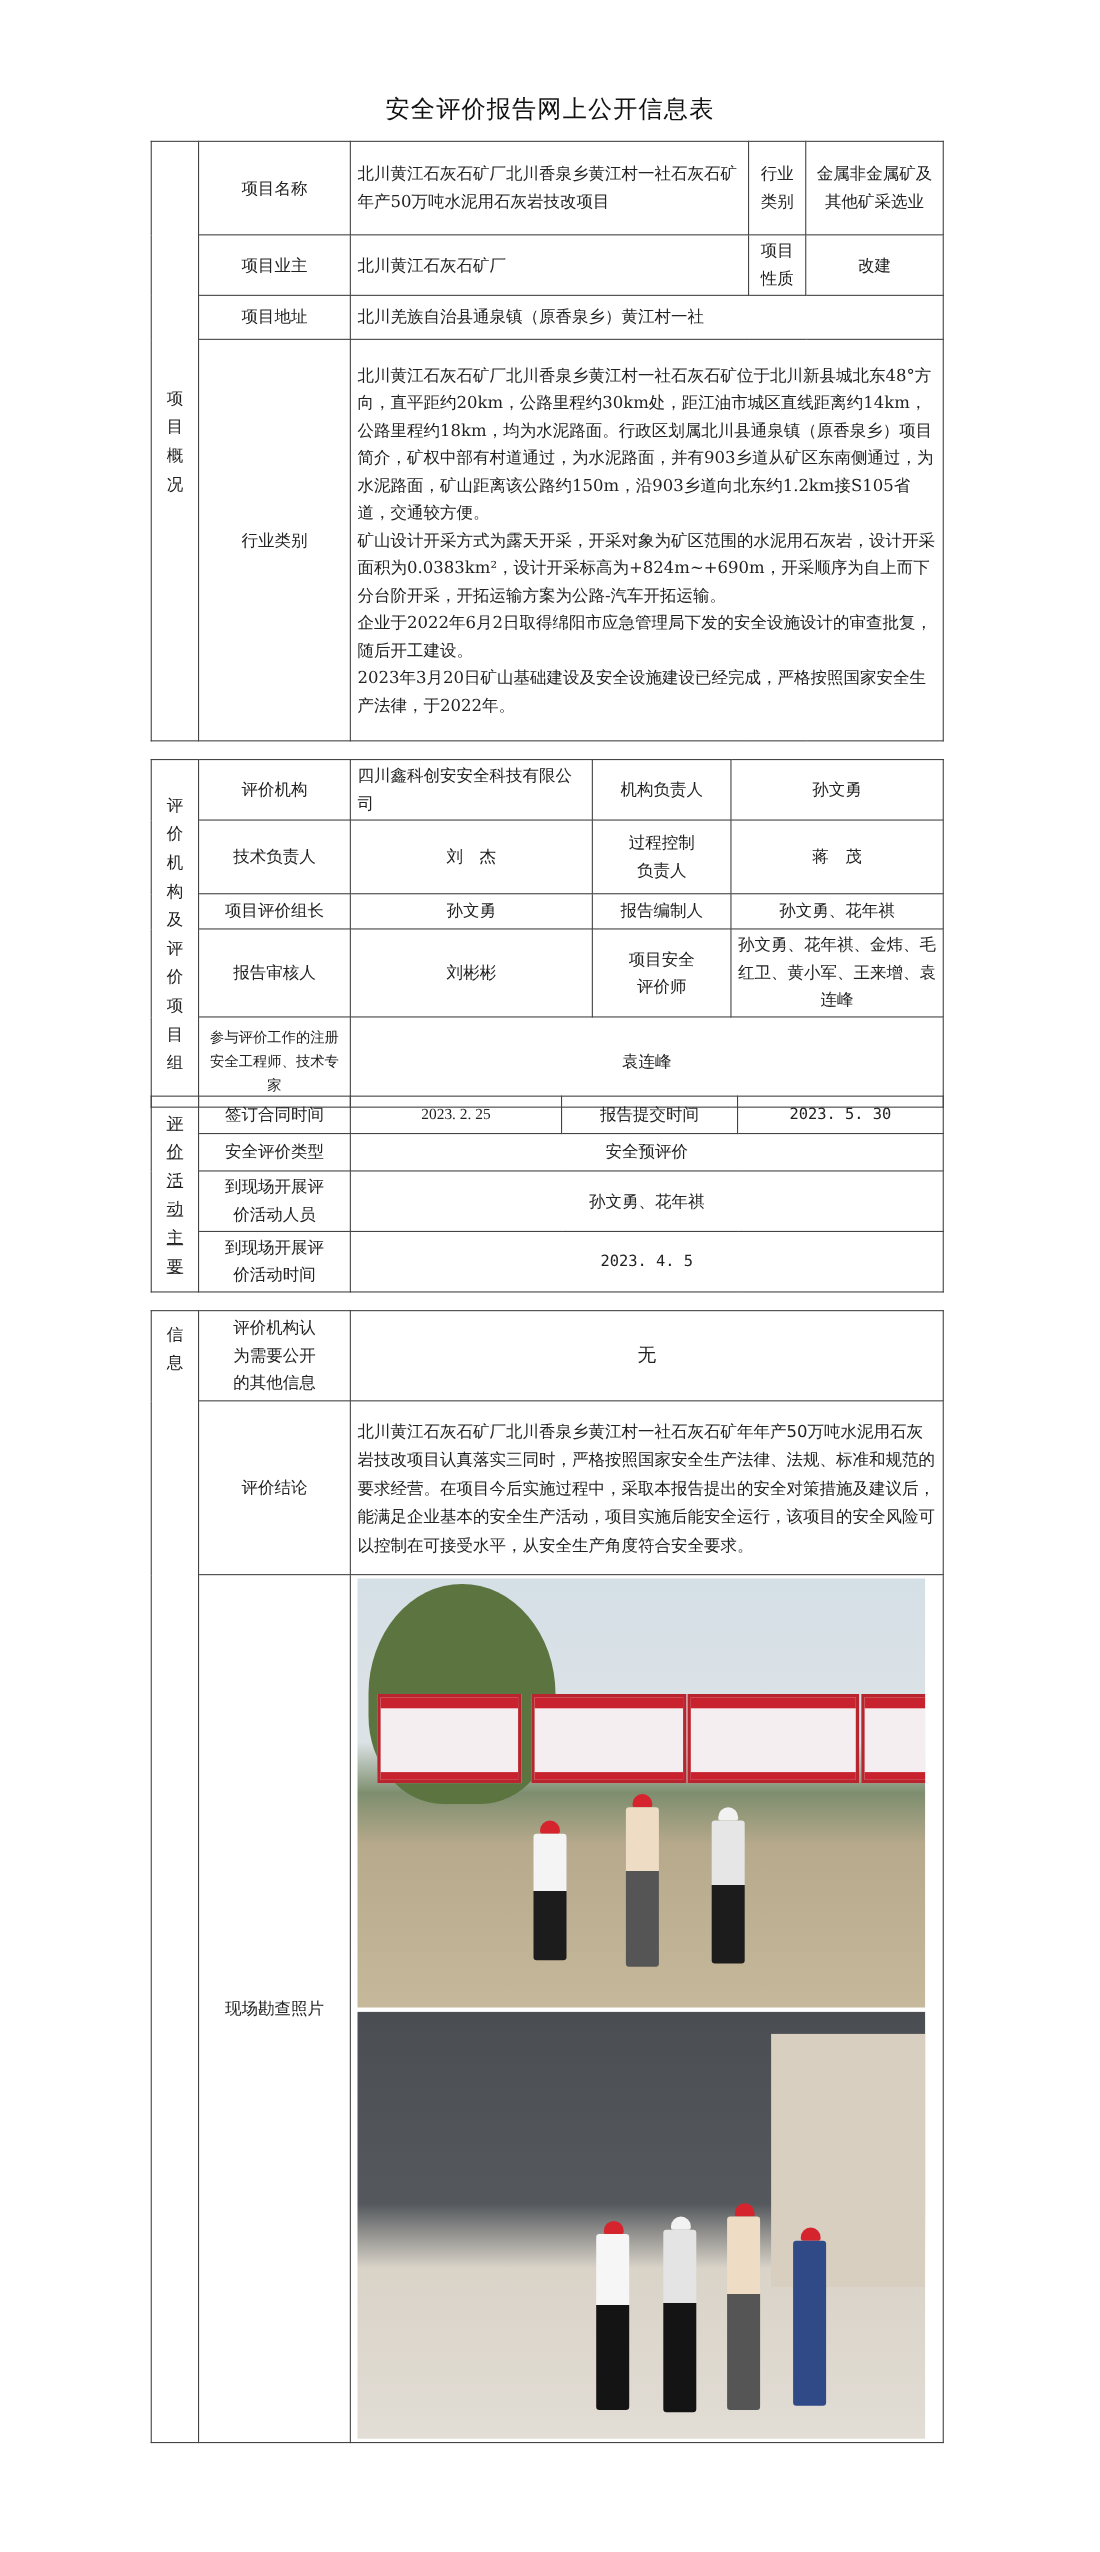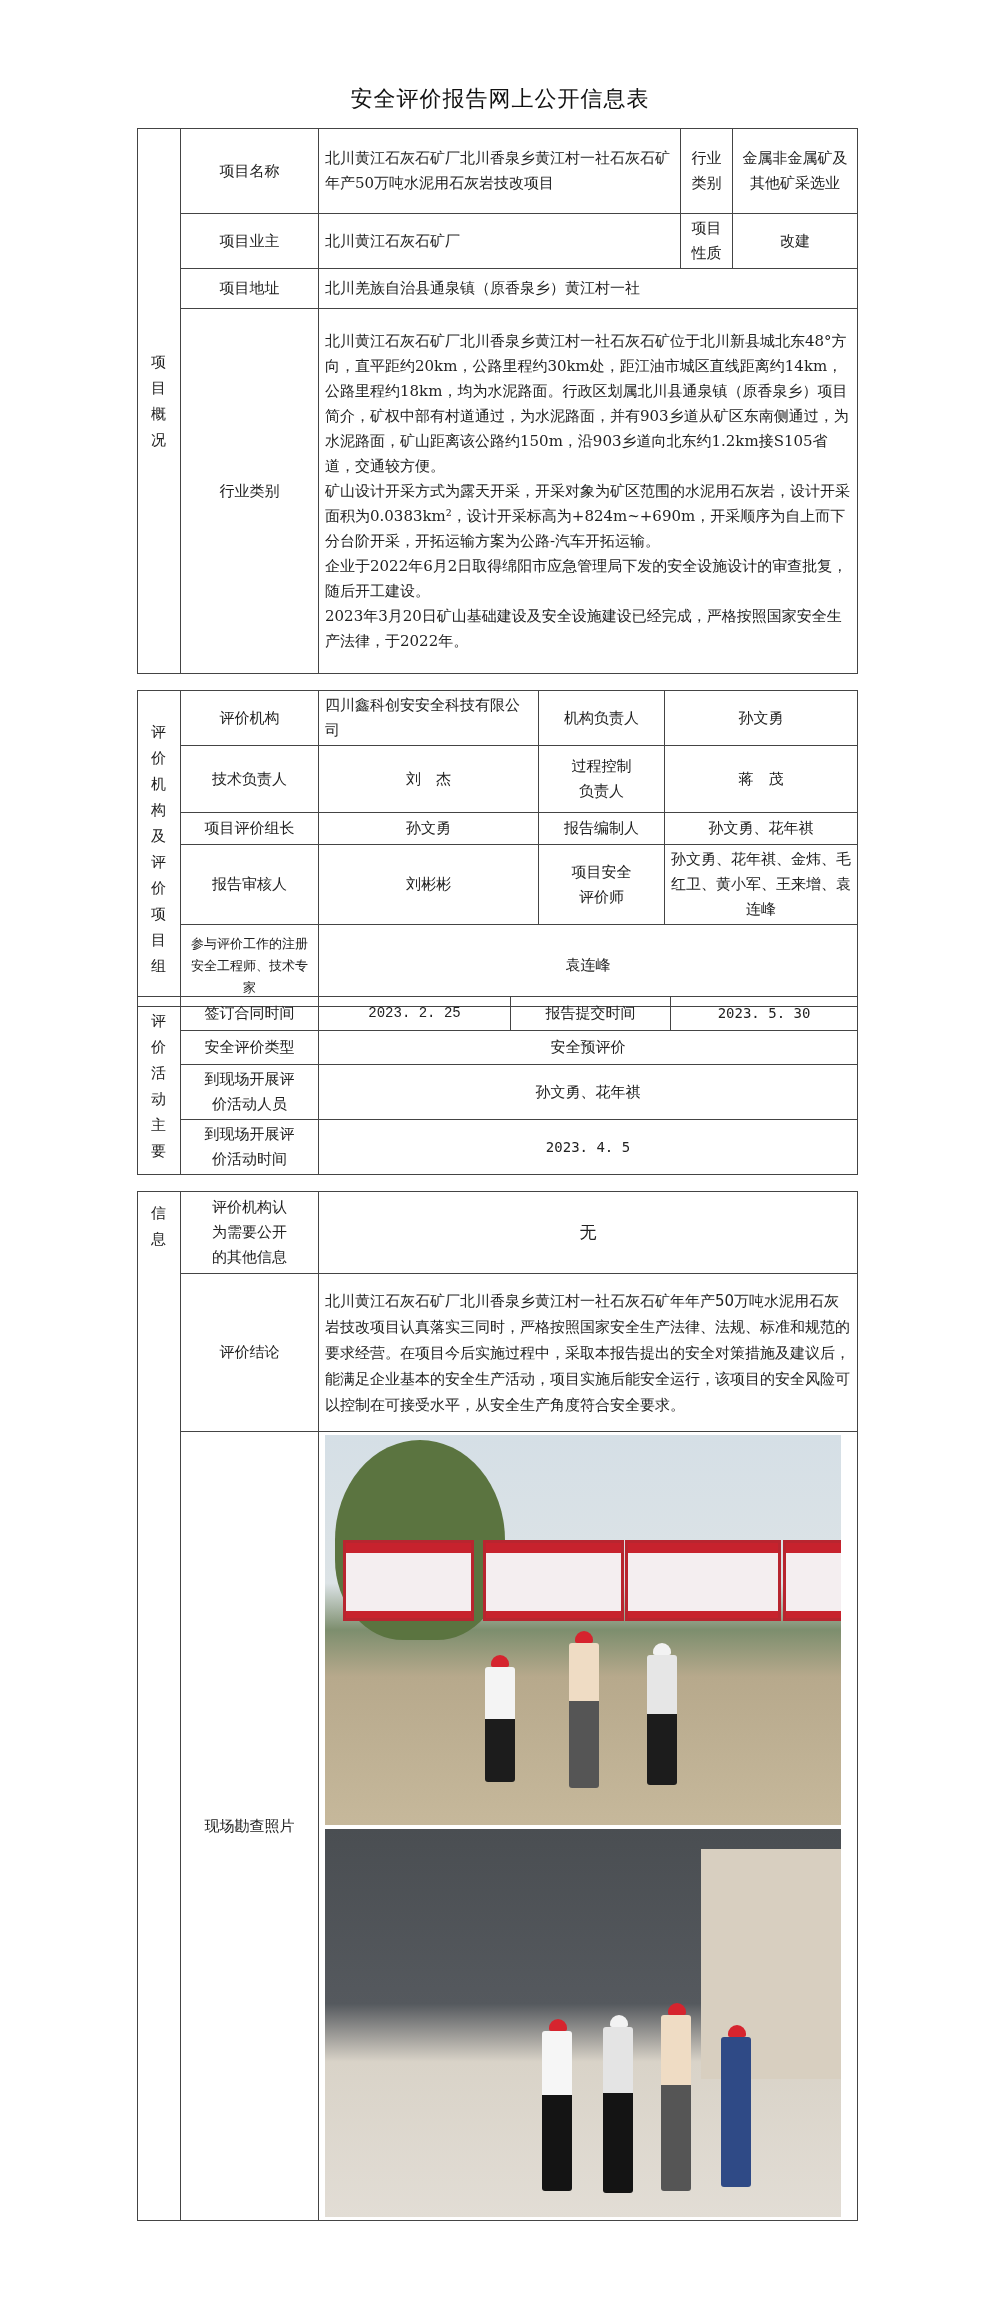--- a/index.html
+++ b/index.html
@@ -1,21 +1,21 @@
 <!DOCTYPE html>
 <html><head>
 <meta charset="utf-8">
 <style>
   html, body { margin: 0; padding: 0; background: #ffffff; }
   body { width: 1000px; height: 2320px; position: relative; font-family: "DejaVu Serif", "Liberation Serif", serif; color: #222; }
   .title { position: absolute; top: 84px; left: 0; width: 1000px; text-align: center; font-size: 22px; letter-spacing: 1px; color: #111; }
   table { position: absolute; border-collapse: collapse; left: 137px; width: 720px; table-layout: fixed; }
   td { border: 1px solid #444; font-size: 15px; line-height: 25px; padding: 2px 6px; vertical-align: middle; }
   .c { text-align: center; }
-  .vert { line-height: 26px; padding: 0 4px; margin-top: 27px; }
+  .vert { text-align: center; line-height: 26px; padding: 0 4px; margin-top: 27px; }
   .vert span { display: block; }
   .small { font-size: 13px; line-height: 22px; }
   #t1 { top: 128px; }
   #t2 { top: 1191px; }
   .photo { position: relative; width: 516px; overflow: hidden; }
   .ph1 { height: 390px; background: linear-gradient(180deg, #d5dfe6 0%, #dce3e6 38%, #7d8e6e 50%, #b7a98c 62%, #c6b89b 100%); }
   .ph2 { height: 388px; background: linear-gradient(180deg, #4a4e52 0%, #55595e 45%, #d9d3c8 60%, #e2ddd5 100%); margin-top: 4px; }
   .tree { position: absolute; left: 10px; top: 5px; width: 170px; height: 200px; border-radius: 50% 50% 40% 40%; background: #5b7440; }
   .sign { position: absolute; top: 105px; height: 75px; background: #f4eef0; border: 3px solid #b8252f; }
   .sign::before { content: ""; position: absolute; left: 0; right: 0; top: 0; height: 10px; background: #c7222d; }
@@ -124,24 +124,24 @@
   <colgroup>
     <col style="width:43px">
       <col style="width:138px">
       <col style="width:192px">
       <col style="width:160px">
       <col style="width:187px">
   </colgroup>
   <tbody>
       <tr style="height:34px">
     <td class="vert" rowspan="4">
-      <span style="width:16px;margin:0 auto;word-break:break-all;">评价活动主要</span>
+      <span style="width:16px;margin:0 auto;word-break:break-all;text-decoration:underline;">评价活动主要</span>
     </td>
     <td class="c">签订合同时间</td>
-    <td class="c" style="font-family:Liberation Mono, monospace;font-size:14px;">2023. 2. 25</td>
+    <td class="c" style="font-family:Liberation Serif, serif;font-size:14px;">2023. 2. 25</td>
     <td class="c">报告提交时间</td>
     <td class="c" style="font-family:'DejaVu Sans Mono',monospace;font-size:14px;">2023. 5. 30</td>
   </tr>
   <tr style="height:34px">
     <td class="c">安全评价类型</td>
     <td class="c" colspan="3">安全预评价</td>
   </tr>
   <tr style="height:54px">
     <td class="c">
           <span style="display:block;width:100px;margin:0 auto;">到现场开展评价活动人员</span>

